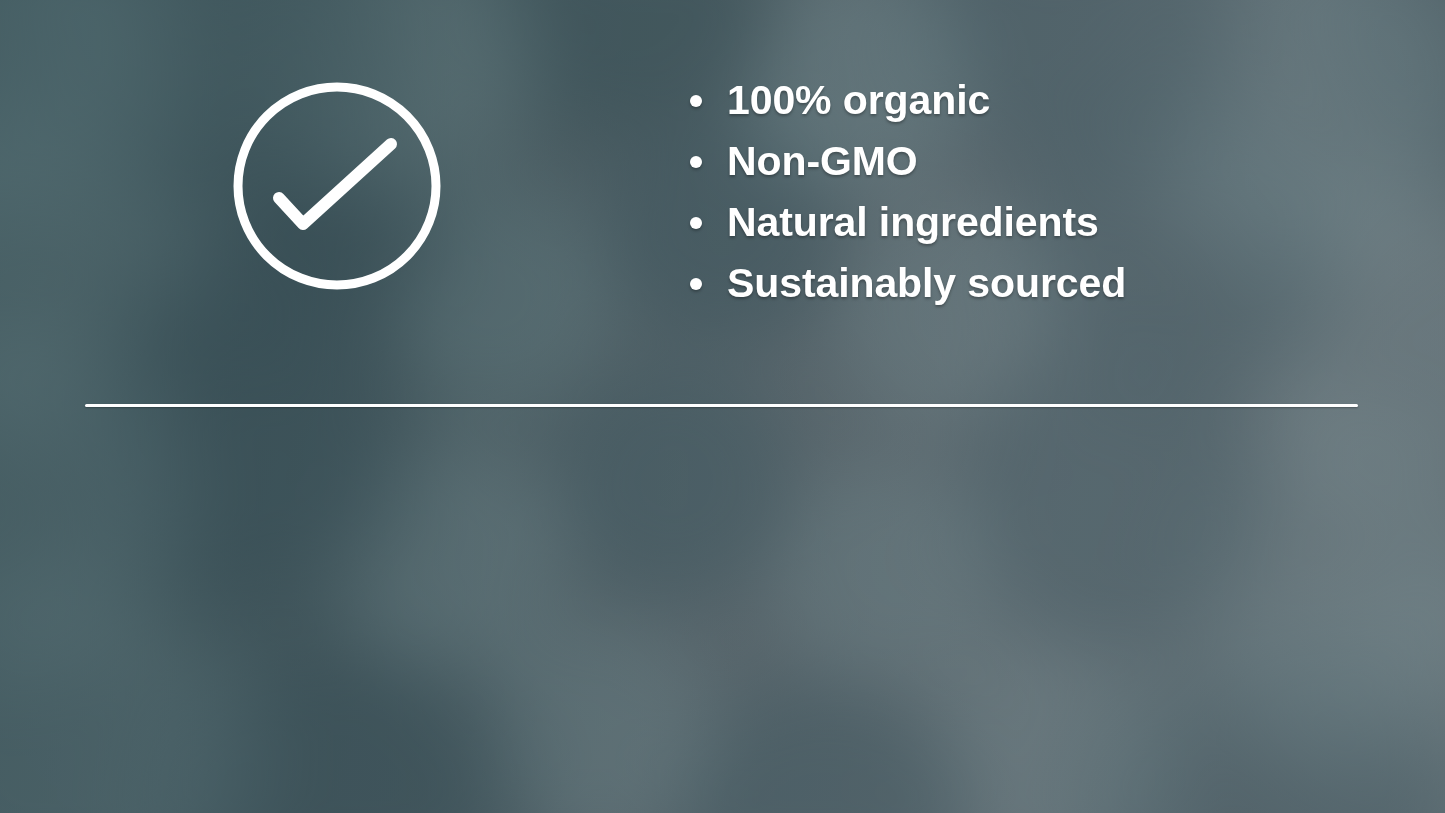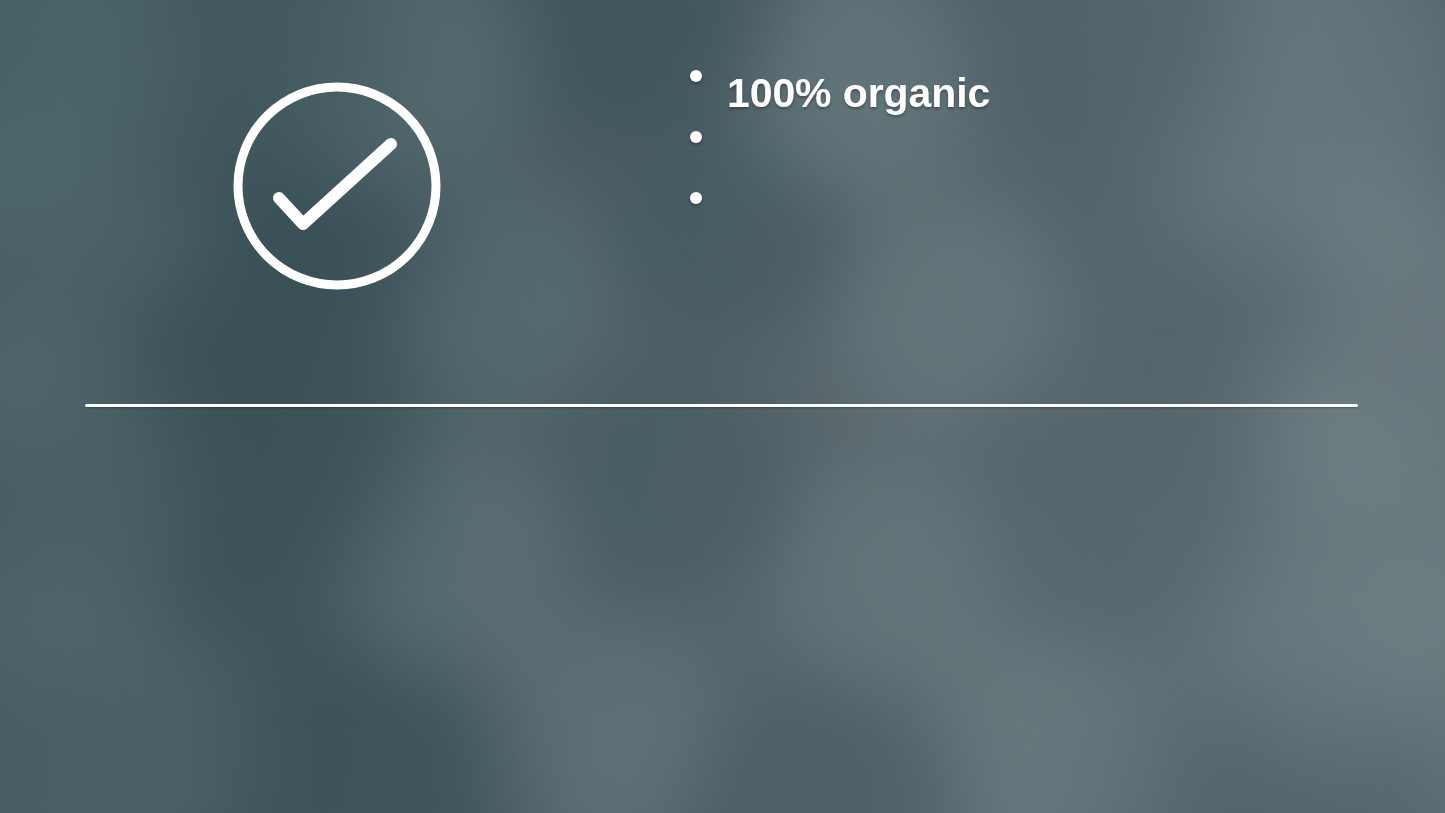--- a/index.html
+++ b/index.html
@@ -111,20 +111,21 @@
     position: absolute;
     left: 690px;
     margin: 0;
     padding: 0;
     list-style: none;
   }
   .bullet-list.pros { top: 70px; }
 
   .bullet-item {
     display: flex;
+    align-items: center;
     height: 61px;
     color: #ffffff;
     font-size: 41px;
     font-weight: bold;
     letter-spacing: -0.1px;
     text-shadow: 0 2px 3px rgba(0,0,0,0.30);
     white-space: nowrap;
   }
   .bullet-dot {
     flex: 0 0 auto;
@@ -155,23 +156,29 @@
       </svg>
     </div>
 
     <ul class="bullet-list pros">
       <li class="bullet-item">
         <span class="bullet-dot"></span>
         <span class="bullet-text">100% organic</span>
       </li>
       <li class="bullet-item">
         <span class="bullet-dot"></span>
+        <span class="bullet-text">Non-GMO</span>
       </li>
       <li class="bullet-item">
         <span class="bullet-dot"></span>
+        <span class="bullet-text">Natural ingredients</span>
+      </li>
+      <li class="bullet-item">
+        <span class="bullet-dot"></span>
+        <span class="bullet-text">Sustainably sourced</span>
       </li>
     </ul>
   </div>
 
   <div class="divider"></div>
 
   <div class="panel panel-cons">
 
     
 

